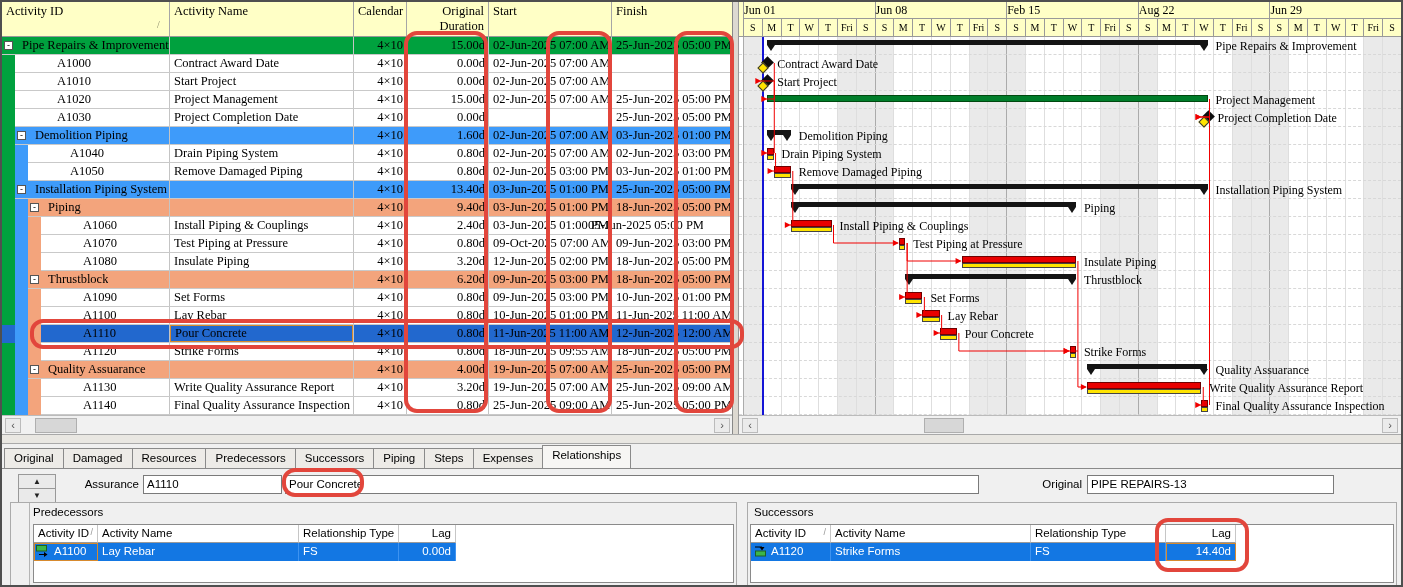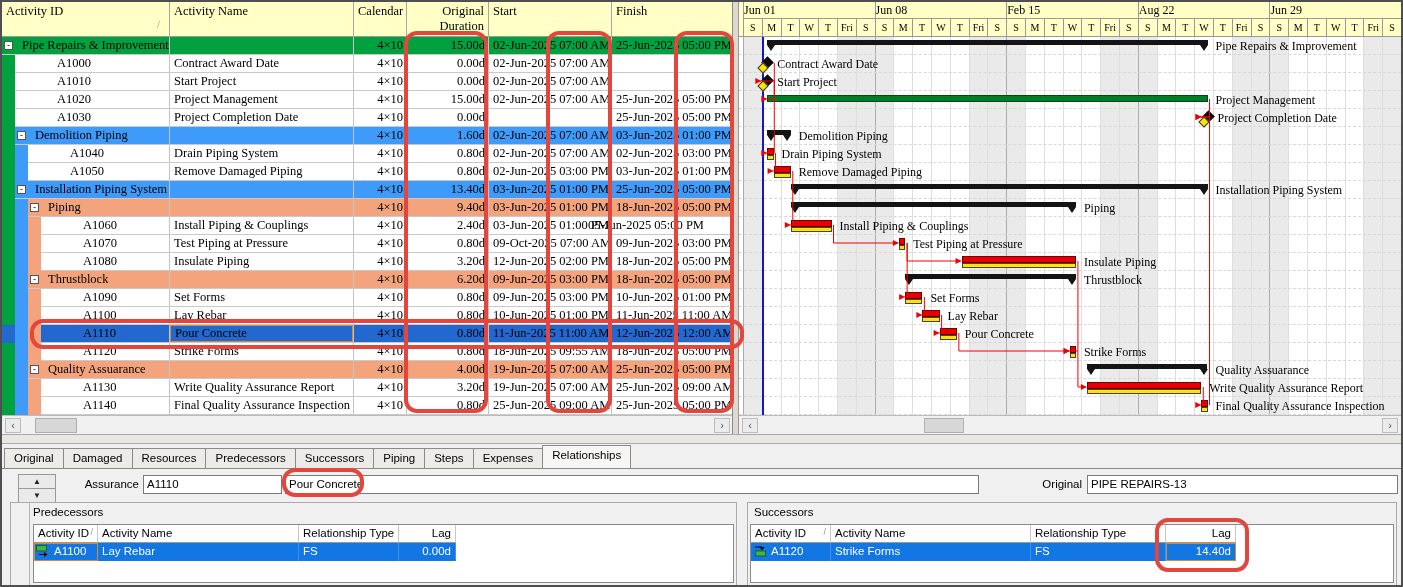--- a/index.html
+++ b/index.html
@@ -668,21 +668,21 @@
       </div>
     <div class="panelbody">
       <div class="spinner">
         <div class="spinbtn" style="top:0;">▲</div>
         <div class="spinbtn" style="top:14px;">▼</div>
       </div>
       <div class="flabel" style="left:60px;top:9px;width:77px;text-align:right;">Assurance</div>
       <div class="field" style="left:141px;top:6px;width:139px;">A1110</div>
       <div class="field" style="left:283px;top:6px;width:694px;">Pour Concrete</div>
       <div class="flabel" style="left:995px;top:9px;width:85px;text-align:right;">Original</div>
-      <div class="field" style="left:1085px;top:6px;width:311px;">PIPE REPAIRS-13</div>
+      <div class="field" style="left:1085px;top:6px;width:247px;">PIPE REPAIRS-13</div>
 
       <div class="relgroup" style="left:8px;width:727px;">
         <div class="grouptitle">Predecessors</div>
         <div class="gutter" style="left:18px;top:0;bottom:0;"></div>
         <div class="relbox" style="left:22px;right:2px;" id="predbox">
             <div class="relrow relhead" style="top:0;width:100%;">
               <div class="relcell" style="left:0px;width:64px;">Activity ID<span style="color: rgb(153, 153, 153); font-size: 9px; float: right;"> /</span></div>
               <div class="relcell" style="left:64px;width:201px;">Activity Name</div>
               <div class="relcell" style="left:265px;width:100px;">Relationship Type</div>
               <div class="relcell" style="left:365px;width:57px;text-align:right;">Lag</div>

